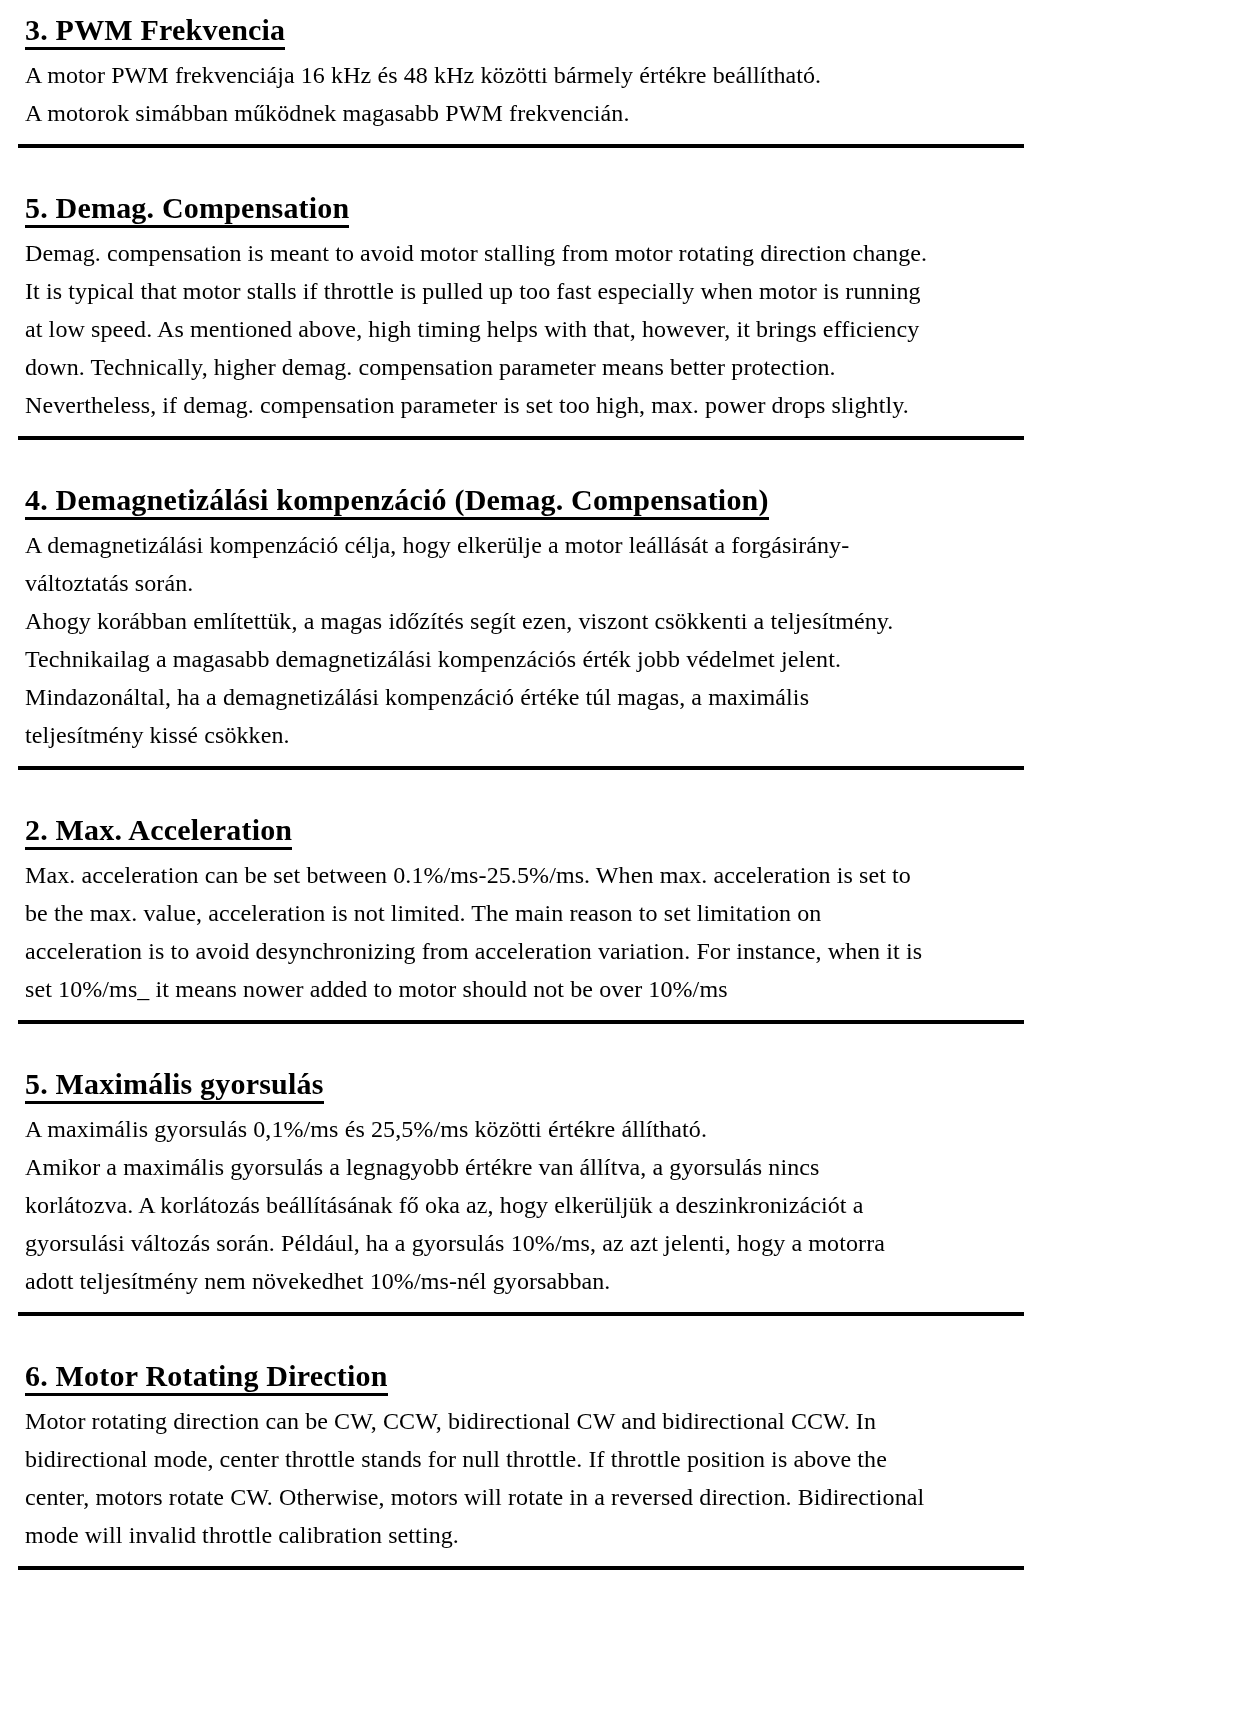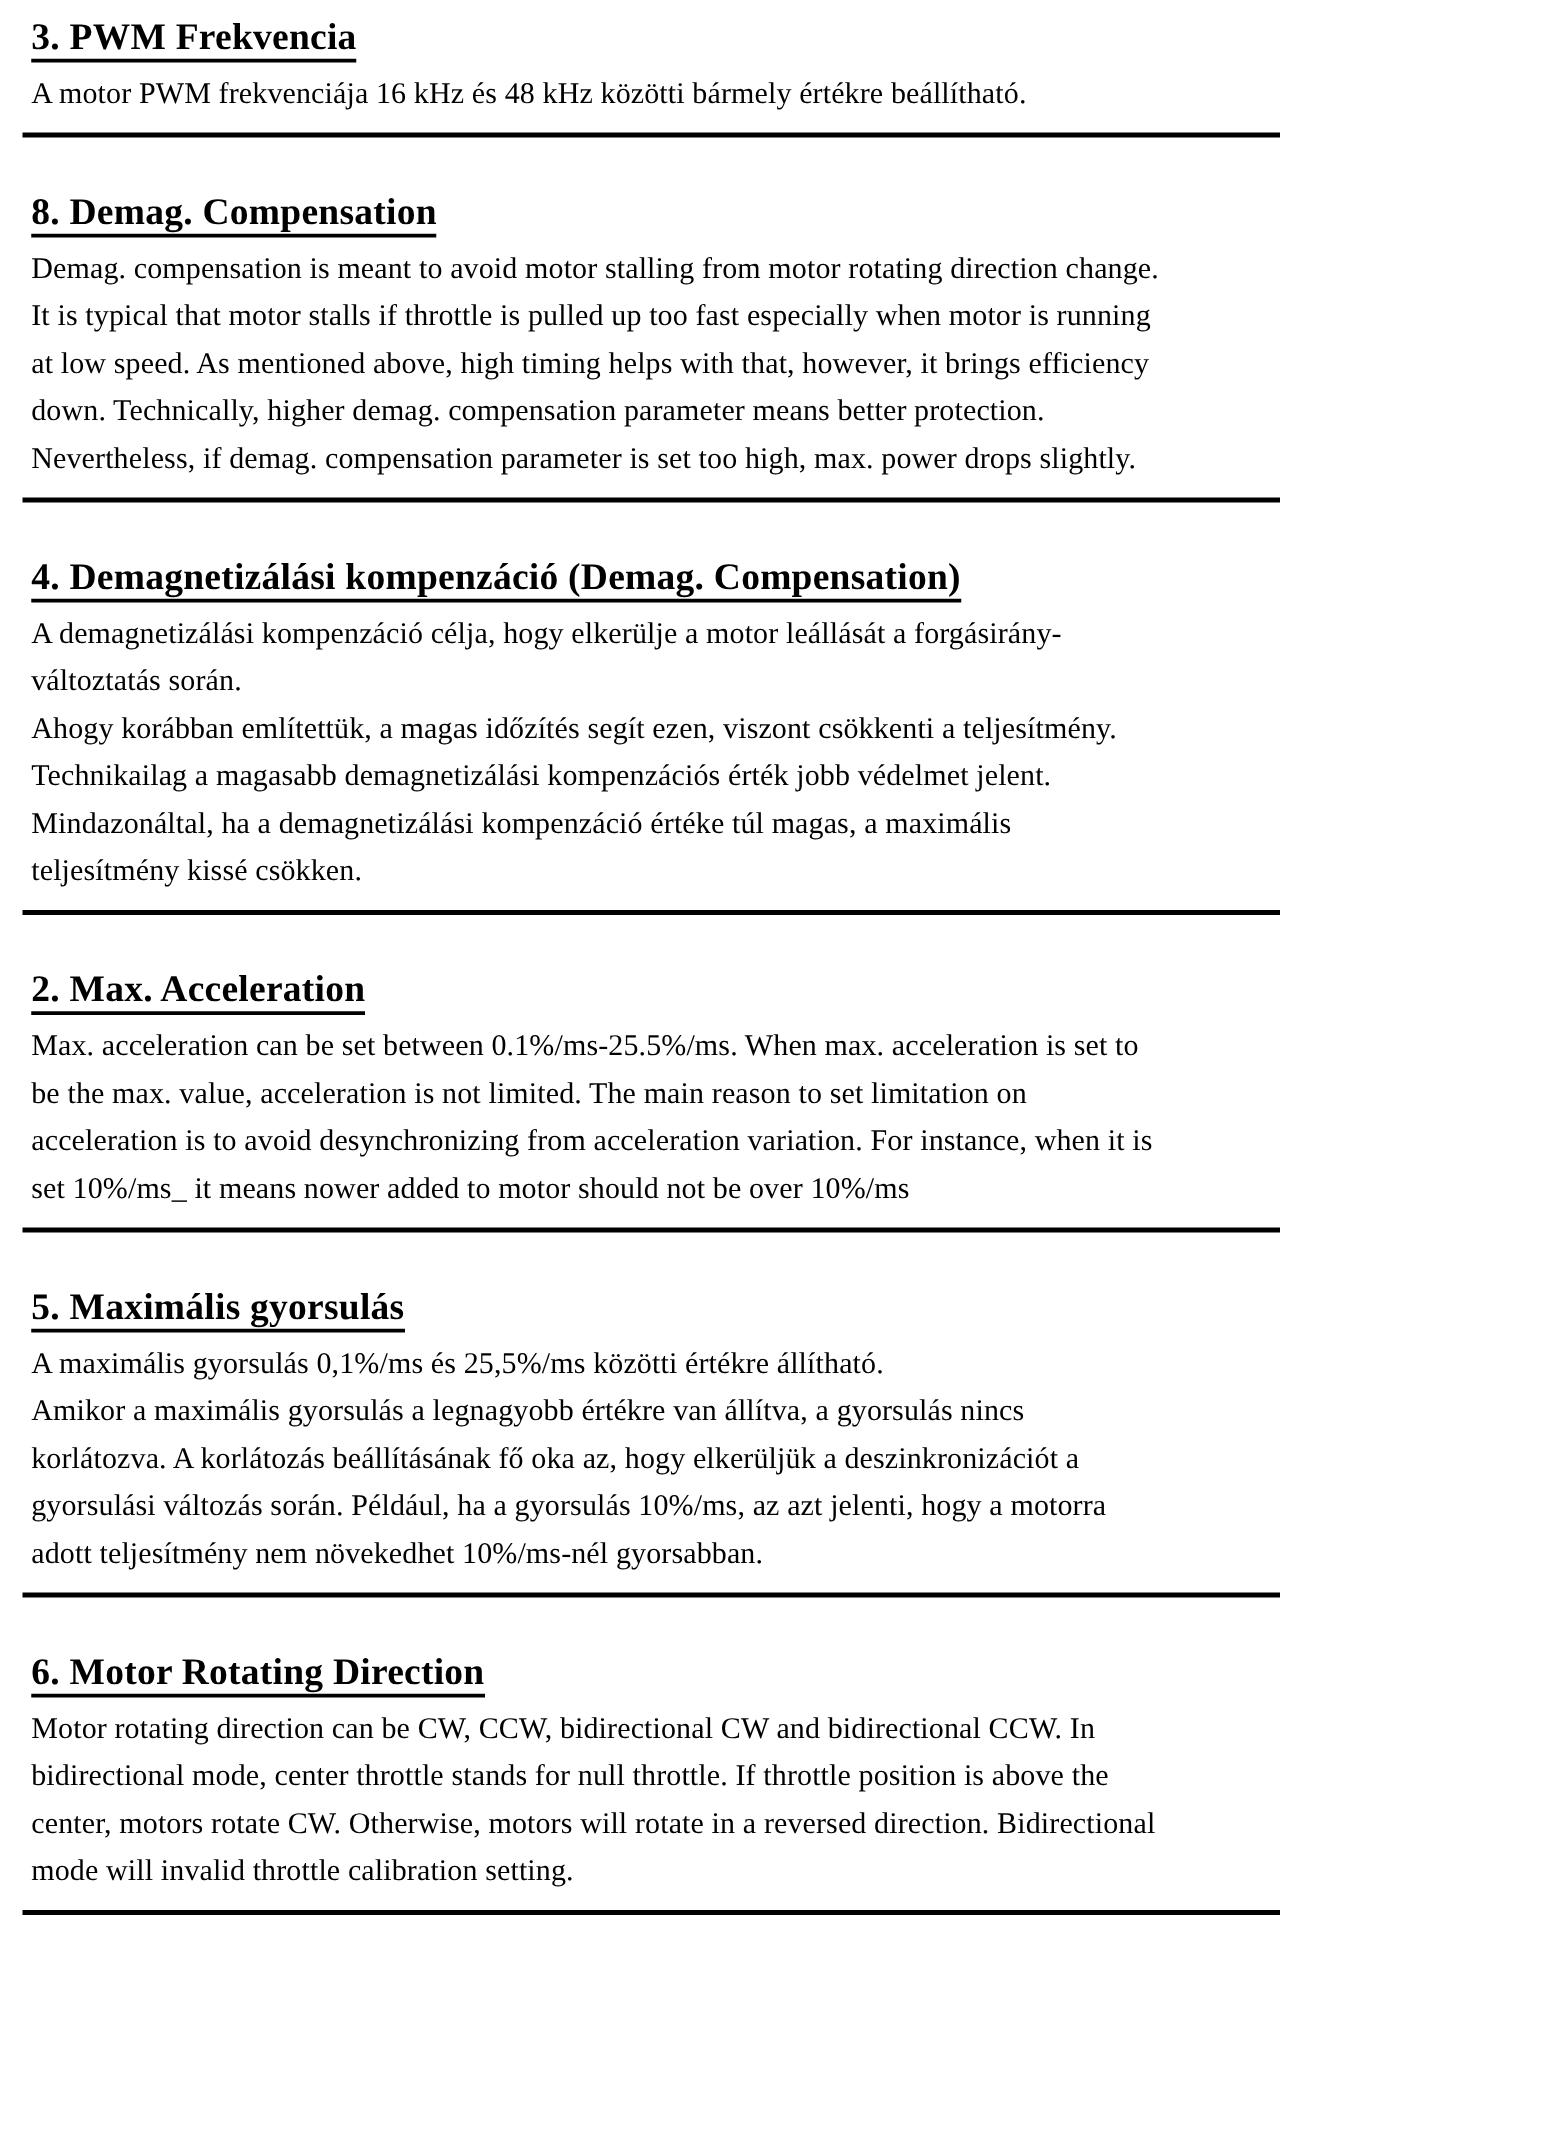--- a/index.html
+++ b/index.html
@@ -44,25 +44,26 @@
   }
 </style>
 </head>
 <body>
 
 <div class="page">
 
   <section class="section">
     <h2 class="section-heading"><span class="hl">3. PWM Frekvencia</span></h2>
     <p class="para">A motor PWM frekvenciája 16 kHz és 48 kHz közötti bármely értékre beállítható.</p>
+    <p class="para">A motorok simábban működnek magasabb PWM frekvencián.</p>
     <hr class="divider">
   </section>
 
   <section class="section">
-    <h2 class="section-heading"><span class="hl">8. Demag. Compensation</span></h2>
+    <h2 class="section-heading"><span class="hl">5. Demag. Compensation</span></h2>
     <p class="para">Demag. compensation is meant to avoid motor stalling from motor rotating direction change. It is typical that motor stalls if throttle is pulled up too fast especially when motor is running at low speed. As mentioned above, high timing helps with that, however, it brings efficiency down. Technically, higher demag. compensation parameter means better protection. Nevertheless, if demag. compensation parameter is set too high, max. power drops slightly.</p>
     <hr class="divider">
   </section>
 
   <section class="section">
     <h2 class="section-heading"><span class="hl">4. Demagnetizálási kompenzáció (Demag. Compensation)</span></h2>
     <p class="para">A demagnetizálási kompenzáció célja, hogy elkerülje a motor leállását a forgásirány-változtatás során.</p>
     <p class="para">Ahogy korábban említettük, a magas időzítés segít ezen, viszont csökkenti a teljesítmény.</p>
     <p class="para">Technikailag a magasabb demagnetizálási kompenzációs érték jobb védelmet jelent.</p>
     <p class="para">Mindazonáltal, ha a demagnetizálási kompenzáció értéke túl magas, a maximális teljesítmény kissé csökken.</p>

